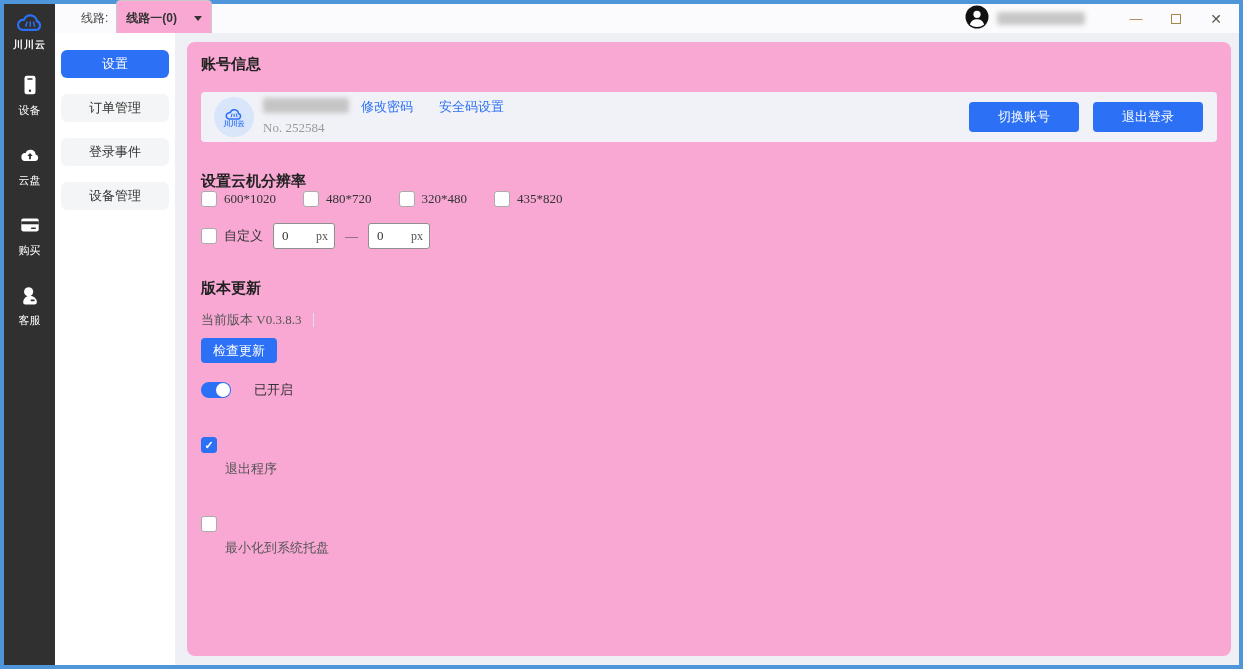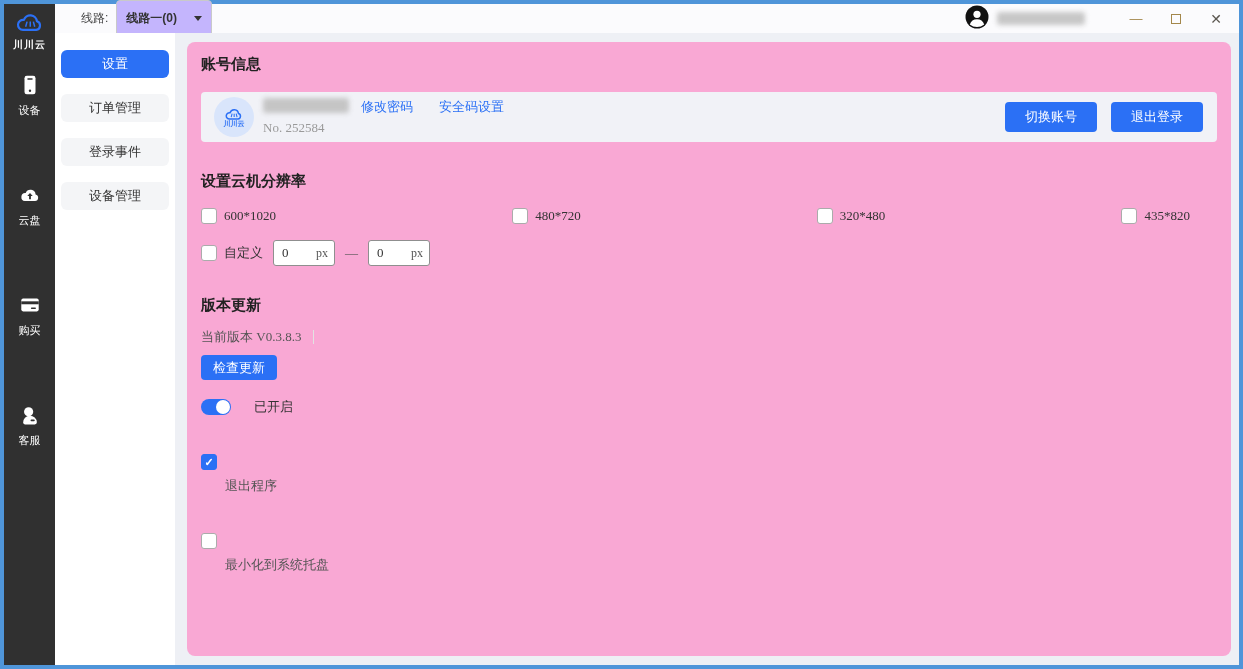--- a/index.html
+++ b/index.html
@@ -5,28 +5,28 @@
   * { margin:0; padding:0; box-sizing:border-box; }
   html,body { width:1243px; height:669px; overflow:hidden; }
   body { font-family:"Liberation Sans","DejaVu Sans",sans-serif; background:#eef0f5; position:relative; }
 
   .frame { position:absolute; inset:0; border:4px solid #4F95D9; background:#FBFBFD; }
 
   
   .dark-sidebar { position:absolute; left:0; top:0; width:51px; height:100%; background:#303030; display:flex; flex-direction:column; align-items:center; }
   .brand { display:flex; flex-direction:column; align-items:center; padding-top:7px; }
   .brand-name { color:#fff; font-size:10px; font-weight:bold; letter-spacing:1px; margin-top:1px; }
-  .pnav { margin-top:22px; display:flex; flex-direction:column; align-items:center;gap:40px; }
+  .pnav { margin-top:22px; display:flex; flex-direction:column; align-items:center; }
   .pnav-item { display:flex; flex-direction:column; align-items:center; margin-bottom:26px; cursor:pointer; }
   .pnav-item .lbl { color:#fff; font-size:11px; margin-top:3px; }
 
   
   .topbar { position:absolute; left:51px; top:0; right:0; height:29px; background:#FBFBFD; display:flex; align-items:center; padding:0 10px 0 10px; }
   .line-label { font-size:12px; color:#444; margin-right:8px;margin-left:16px; }
-  .line-select { width:96px; height:38px; background:#c4b5fd; border:1px solid #c9c9c9; border-radius:4px; display:flex; align-items:center; justify-content:space-between; padding:0 9px; cursor:pointer; }
+  .line-select { width:96px; height:38px; background:#f9a8d4; border:1px solid #c9c9c9; border-radius:4px; display:flex; align-items:center; justify-content:space-between; padding:0 9px; cursor:pointer; }
   .line-select .val { font-size:12px; font-weight:bold; color:#333; }
   .caret { width:0; height:0; border-left:4px solid transparent; border-right:4px solid transparent; border-top:5px solid #333; }
   .topbar-right { margin-left:auto; display:flex; align-items:center; }
   .user-blur { width:88px; height:13px; background:#c7c7c7; border-radius:3px; filter:blur(2.5px); margin-left:8px; }
   .win-controls { display:flex; align-items:center; margin-left:24px; }
   .win-btn { width:26px; height:22px; display:flex; align-items:center; justify-content:center; cursor:pointer; margin-left:14px; }
   .min-glyph { color:#A3874B; font-size:13px; }
   .max-box { width:10px; height:10px; border:1.5px solid #A3874B; }
   .close-glyph { color:#5A564F; font-size:14px; }
 
@@ -45,24 +45,24 @@
   .acct-avatar .mini-name { font-size:7px; color:#2B70F5; font-weight:bold; line-height:7px; }
   .acct-info { margin-left:9px; }
   .acct-top { display:flex; align-items:flex-start; }
   .acct-blur { width:86px; height:15px; background:#c5c5c5; border-radius:3px; filter:blur(2.5px); }
   .acct-link { font-size:13px; color:#2B70F5; cursor:pointer; text-decoration:none; }
   .link1 { margin-left:12px; }
   .link2 { margin-left:26px; }
   .acct-no { font-size:13px; color:#9A9A9A; margin-top:4px; }
   .acct-actions { margin-left:auto; display:flex; }
   .btn-primary { background:#2B70F5; color:#fff; border:none; border-radius:4px; font-size:13px; cursor:pointer; font-family:inherit; }
-  .acct-actions .btn-primary { width:92px; height:30px; margin-left:14px; }
+  .acct-actions .btn-primary { width:110px; height:30px; margin-left:14px; }
 
   .res-title { margin-top:30px; }
-  .res-row { margin-top:17px; display:flex; align-items:center;justify-content:space-between; }
+  .res-row { display:flex; align-items:center; }
   .res-opt { display:flex; align-items:center; margin-right:27px; }
   .cb { width:16px; height:16px; border:1px solid #ABABAB; border-radius:3px; background:#fff; display:inline-flex; align-items:center; justify-content:center; cursor:pointer; flex:0 0 auto; }
   .cb .tick { display:none; color:#fff; font-size:11px; font-weight:bold; line-height:1; }
   .cb.on { background:#2B70F5; border-color:#2B70F5; }
   .cb.on .tick { display:block; }
   .opt-label { font-size:13px; color:#333; margin-left:7px; }
   .custom-row { margin-top:16px; display:flex; align-items:center; }
   .dim-input { width:62px; height:26px; border:1px solid #8F8F8F; border-radius:3px; background:#fff; display:flex; align-items:center; justify-content:space-between; padding:0 6px 0 8px; margin-left:10px; cursor:text; }
   .dim-input .v { font-size:13px; color:#333; }
   .dim-input .u { font-size:12px; color:#555; }

